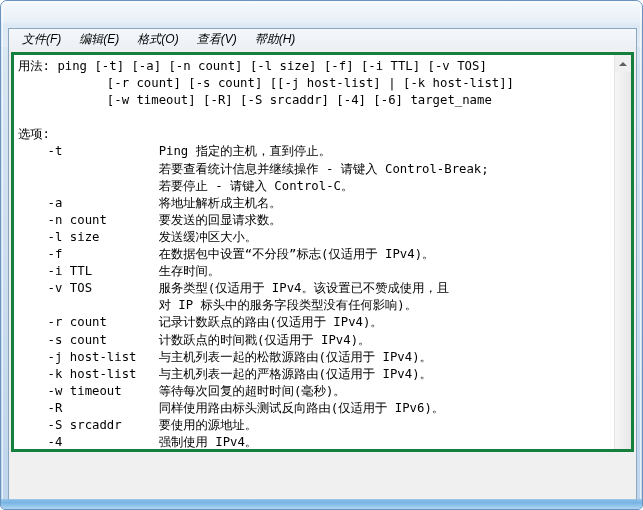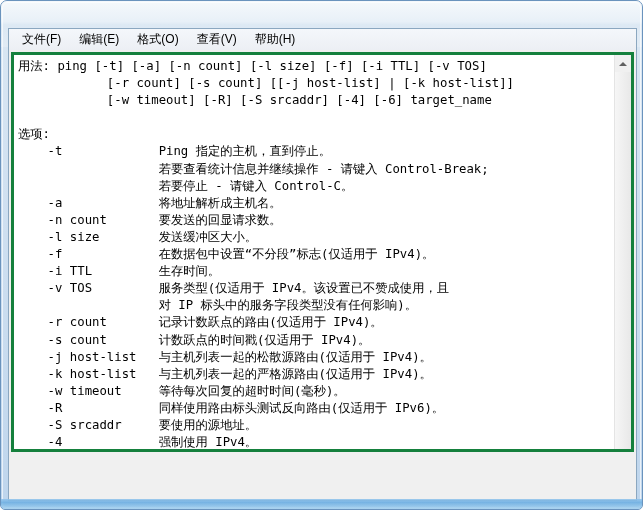--- a/index.html
+++ b/index.html
@@ -175,20 +175,21 @@
     align-items: center;
     padding-left: 4px;
     box-sizing: border-box;
   }
   .menu-item {
     font-size: 12px;
     color: #000000;
     padding: 2px 9px 3px 9px;
     white-space: nowrap;
     cursor: default;
+    font-style: italic;
   }
 
   
   #edit-region {
     position: absolute;
     left: 2px; top: 23px;
     width: 623px;
     height: 400px;
     background: #ffffff;
     border: 3px solid #15803d;

